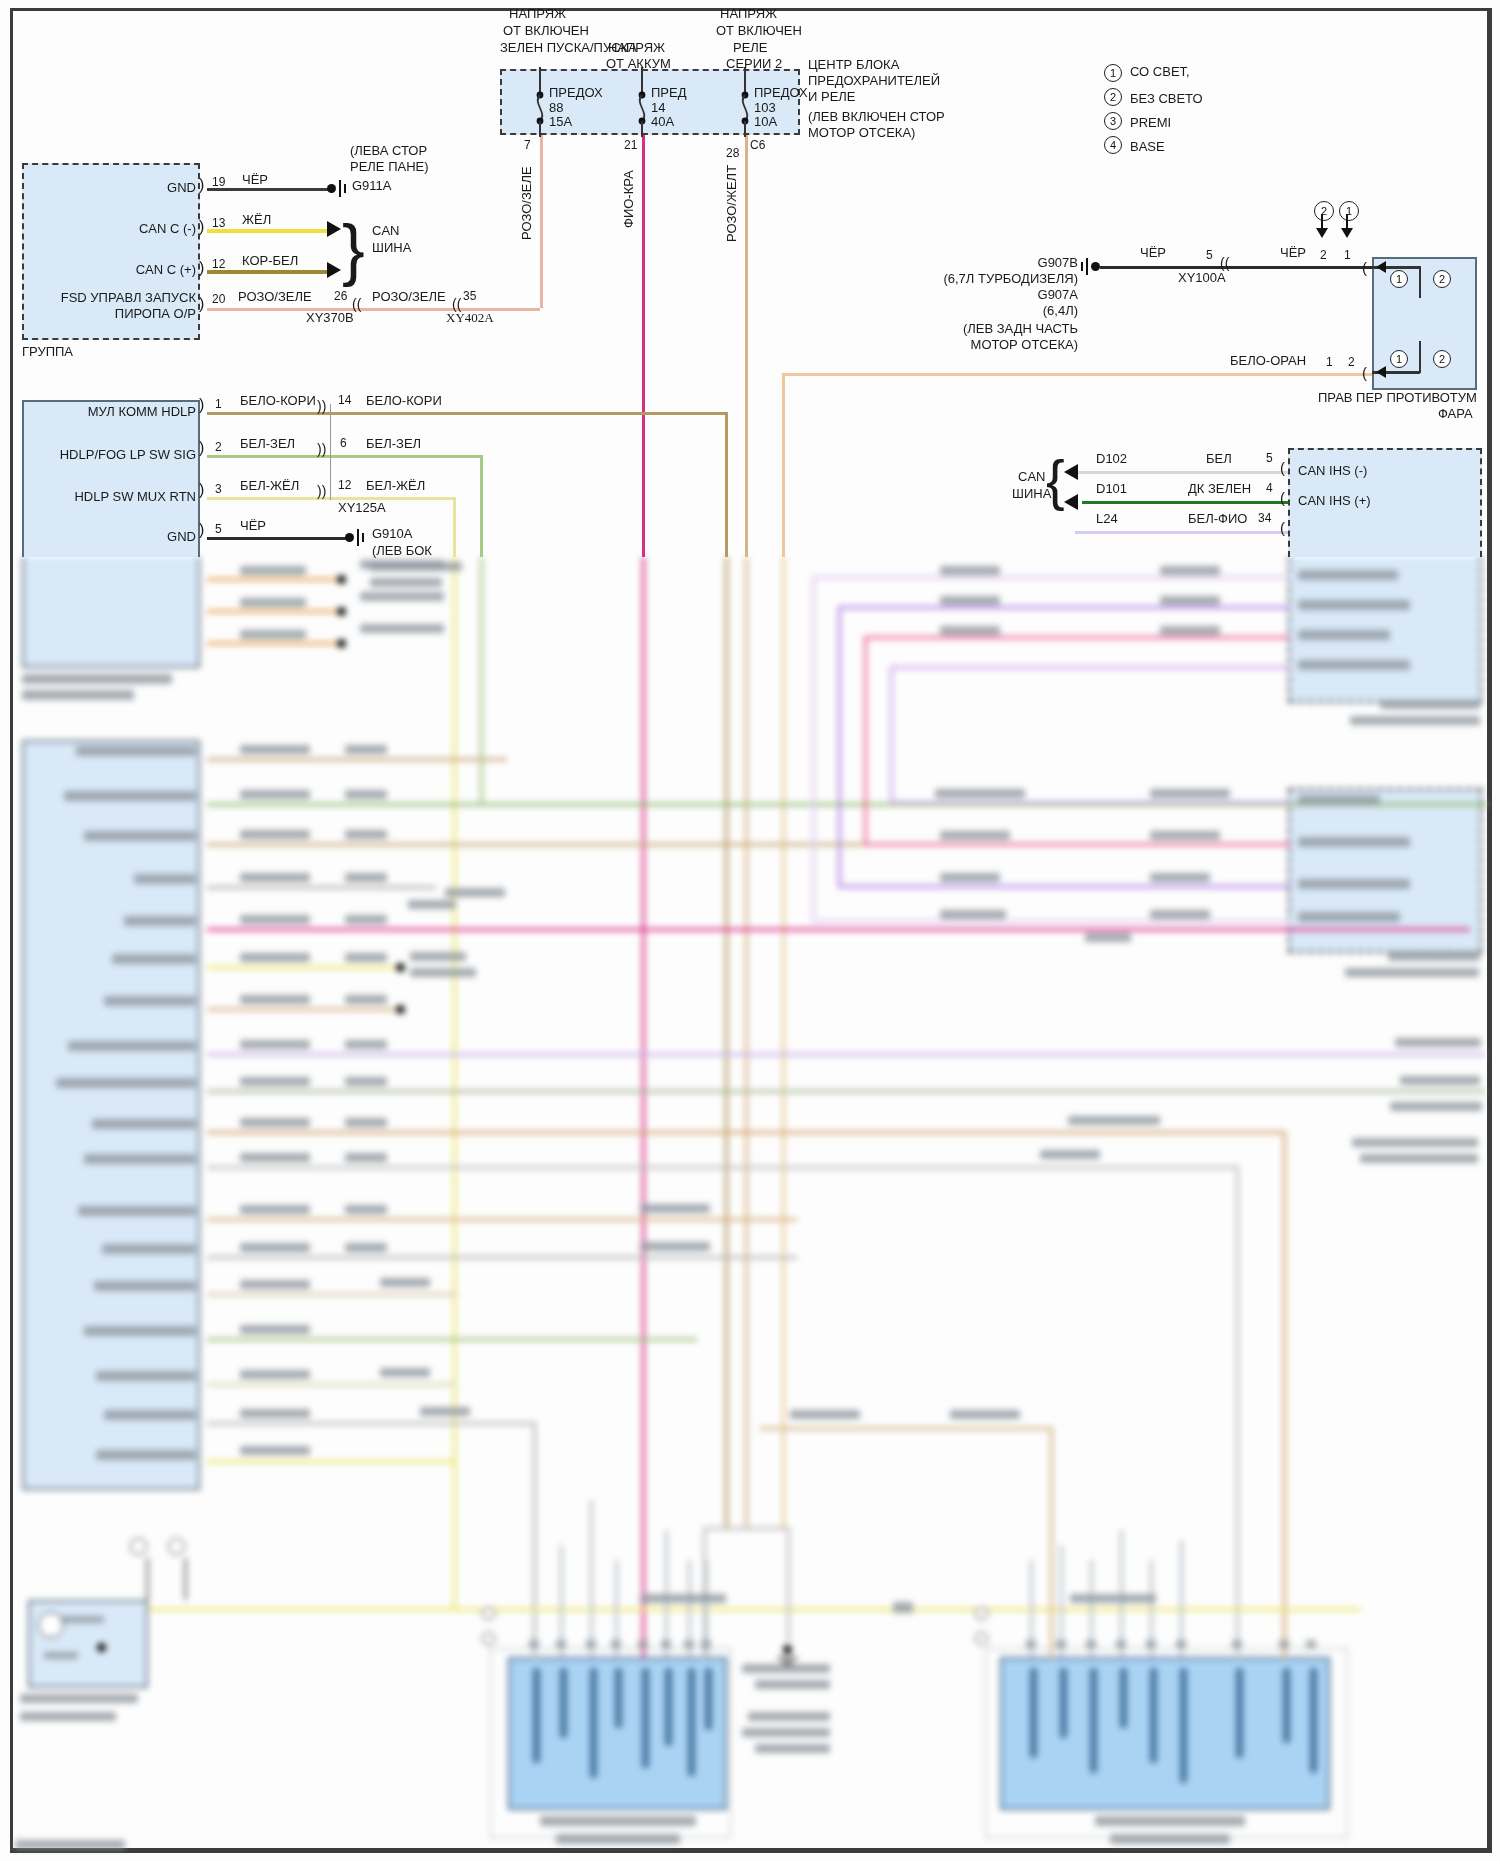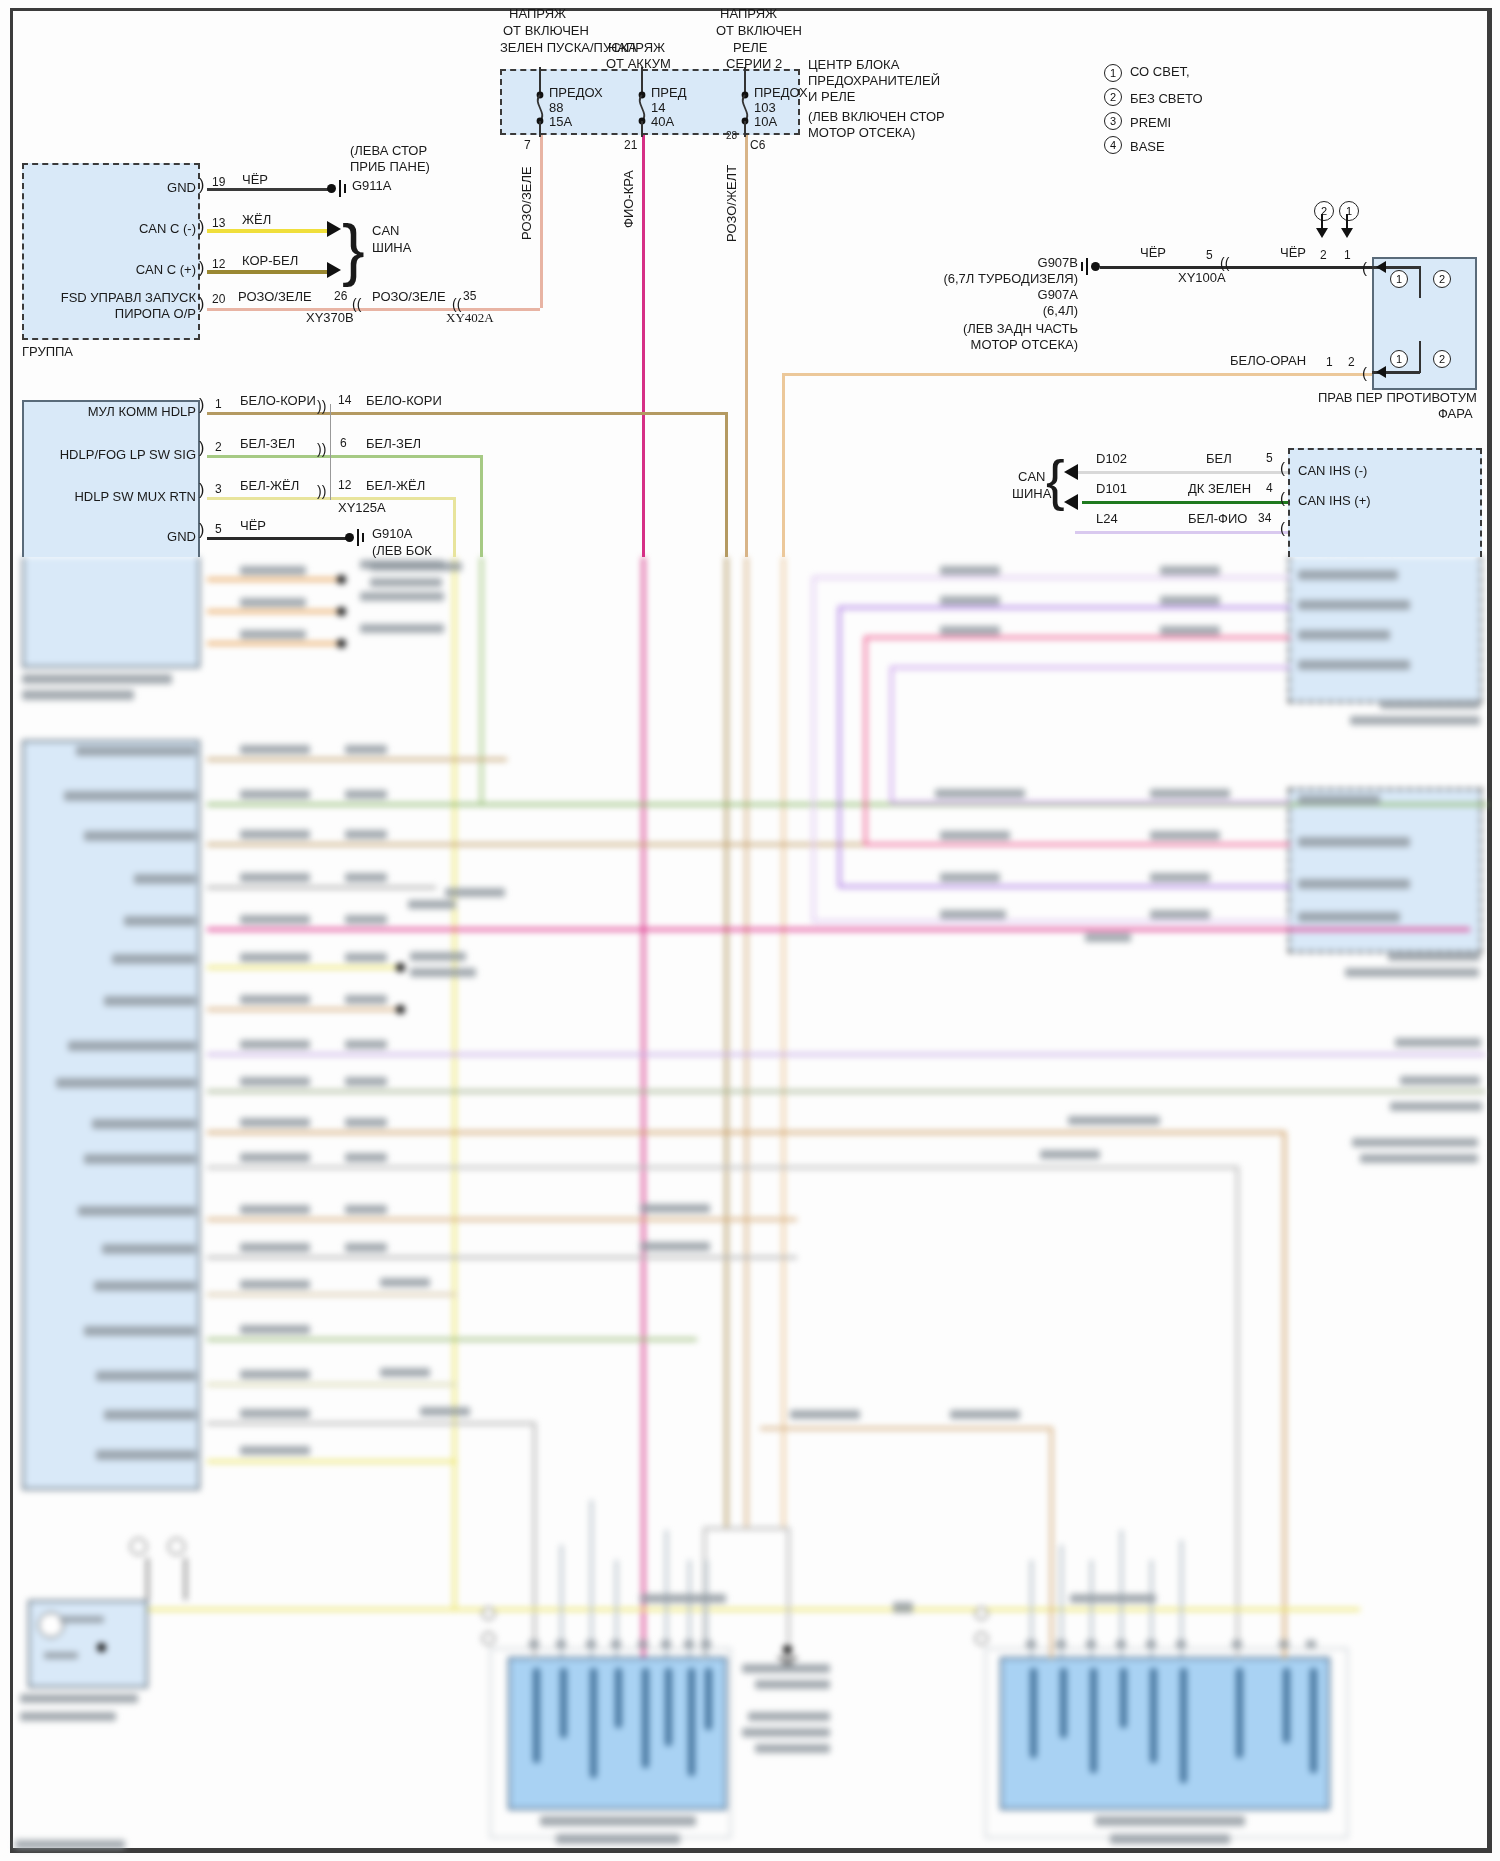--- a/index.html
+++ b/index.html
@@ -372,34 +372,34 @@
       <div class="lbl" style="left: 549px; top: 101px;">88</div>
       <div class="lbl" style="left: 549px; top: 115px;">15А</div>
       <div class="lbl" style="left: 651px; top: 86px;">ПРЕД</div>
       <div class="lbl" style="left: 651px; top: 101px;">14</div>
       <div class="lbl" style="left: 651px; top: 115px;">40А</div>
       <div class="lbl" style="left: 754px; top: 86px;">ПРЕДОХ</div>
       <div class="lbl" style="left: 754px; top: 101px;">103</div>
       <div class="lbl" style="left: 754px; top: 115px;">10А</div>
       <div class="lbl" style="left: 524px; top: 139px; font-size: 12px;">7</div>
       <div class="lbl" style="left: 624px; top: 139px; font-size: 12px;">21</div>
-      <div class="lbl" style="left: 726px; top: 130px; font-size: 10px;">28</div>
+      <div class="lbl" style="left: 726px; top: 147px; font-size: 12px;">28</div>
       <div class="lbl" style="left: 750px; top: 139px; font-size: 12px;">С6</div>
       <div class="lbl rot" style="left: 520px; top: 240px;">РОЗО/ЗЕЛЕ</div>
       <div class="lbl rot" style="left: 622px; top: 228px;">ФИО-КРА</div>
       <div class="lbl rot" style="left: 725px; top: 242px;">РОЗО/ЖЕЛТ</div>
       <div class="lbl r" style="left: 120px; top: 181px; width: 76px;">GND</div>
       <div class="lbl r" style="left: 100px; top: 222px; width: 96px;">CAN C (-)</div>
       <div class="lbl r" style="left: 100px; top: 263px; width: 96px;">CAN C (+)</div>
       <div class="lbl r" style="left: 50px; top: 291px; width: 146px;">FSD УПРАВЛ ЗАПУСК</div>
       <div class="lbl r" style="left: 50px; top: 307px; width: 146px;">ПИРОПА О/Р</div>
       <div class="lbl" style="left: 212px; top: 176px; font-size: 12px;">19</div>
       <div class="lbl" style="left: 242px; top: 173px;">ЧЁР</div>
       <div class="lbl" style="left: 350px; top: 144px;">(ЛЕВА СТОР</div>
-      <div class="lbl" style="left: 350px; top: 160px;">ПРИБ ПАНЕ)</div>
+      <div class="lbl" style="left: 350px; top: 160px;">РЕЛЕ ПАНЕ)</div>
       <div class="lbl" style="left: 352px; top: 179px;">G911A</div>
       <div class="lbl" style="left: 212px; top: 217px; font-size: 12px;">13</div>
       <div class="lbl" style="left: 242px; top: 213px;">ЖЁЛ</div>
       <div class="lbl" style="left: 212px; top: 258px; font-size: 12px;">12</div>
       <div class="lbl" style="left: 242px; top: 254px;">КОР-БЕЛ</div>
       <div class="lbl" style="left: 372px; top: 224px;">CAN</div>
       <div class="lbl" style="left: 372px; top: 241px;">ШИНА</div>
       <div class="lbl" style="left: 212px; top: 293px; font-size: 12px;">20</div>
       <div class="lbl" style="left: 238px; top: 290px;">РОЗО/ЗЕЛЕ</div>
       <div class="lbl" style="left: 334px; top: 290px; font-size: 12px;">26</div>

